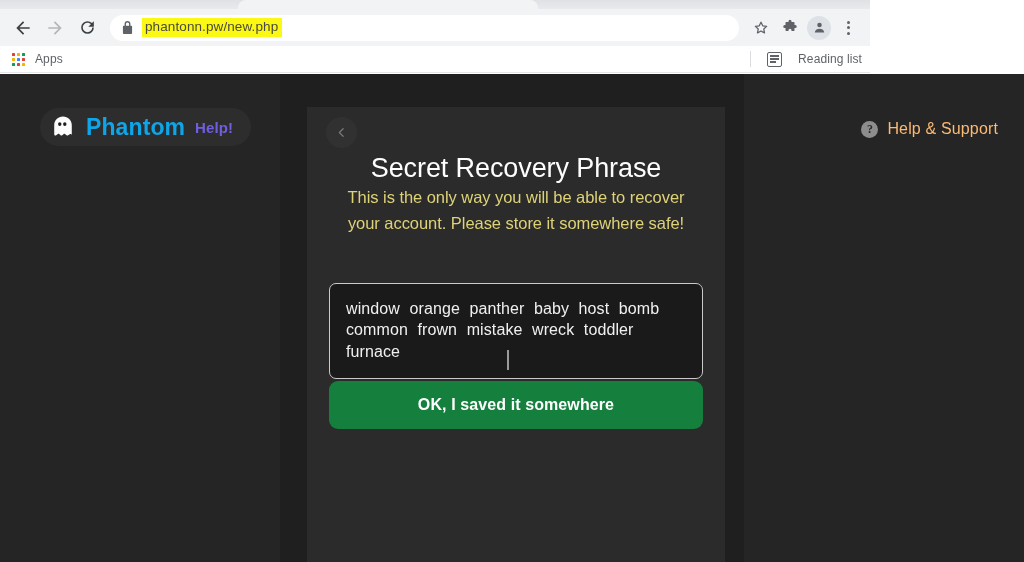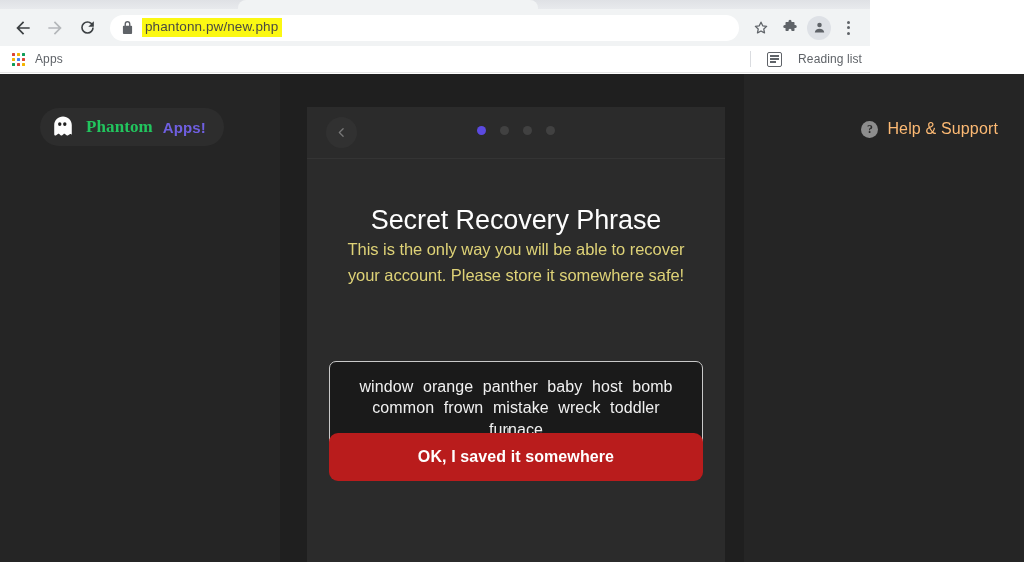--- a/index.html
+++ b/index.html
@@ -194,21 +194,21 @@
     height: 38px;
     background: #2d2d2d;
     border-radius: 19px;
     display: flex;
     align-items: center;
     padding: 0 18px 0 10px;
     gap: 10px;
   }
   .ghost-icon { width: 26px; height: 26px; display:block; }
   .brand-name {
-    font-size: 17px; font-weight: bold; color: #22c55e; letter-spacing: .1px; font-family: Liberation Serif, serif;
+    font-size: 23px; font-weight: bold; color: #0ea5e9; letter-spacing: .1px;
   }
   .brand-beta {
     font-size: 15px; font-weight: bold; color: #6f5fe0; letter-spacing: .1px;
   }
 
   .help-link {
     position: absolute;
     right: 26px;
     top: 46px;
     display: flex;
@@ -227,21 +227,20 @@
 
   
   .card {
     position: absolute;
     left: 307px;
     top: 33px;
     width: 418px;
     height: 455px;
     background: #2b2b2b;
     display: flex;
-    flex-direction: column;
   }
   .card-header {
     height: 52px;
     flex: 0 0 auto;
     position: relative;
     border-bottom: 1px solid #343434;
     display: flex;
     align-items: center;
   }
   .back-btn {
@@ -286,28 +285,27 @@
     margin-top: 0;
     text-align: center;
     color: #ded277;
     font-size: 16.5px;
     line-height: 1.58;
     letter-spacing: -0.05px;
     padding: 0 2px;
   }
 
   .seed-box {
-    margin-top: 73px;
+    margin-top: 47px;
     border: 1.6px solid #c9c9c9;
     border-radius: 7px;
     background: #1a1a1a;
     padding: 14px 16px 16px 16px;
     min-height: 92px;
     position: relative;
-    text-align: center;
   }
   .seed-words {
     color: #f0f0f0;
     font-size: 16px;
     line-height: 1.33;
     letter-spacing: .1px;
     word-spacing: 5px;
   }
   .seed-caret {
     position: absolute;
@@ -317,21 +315,21 @@
     height: 20px;
     background: #9a9a9a;
   }
 
   .ok-button {
     position: absolute;
     left: 22px;
     right: 22px;
     top: 274px;
     height: 48px;
-    background: #b91c1c;
+    background: #15803d;
     border-radius: 9px;
     display: flex;
     align-items: center;
     justify-content: center;
     color: #ffffff;
     font-size: 16px;
     font-weight: bold;
     letter-spacing: .1px;
     border: none;
   }
@@ -432,21 +430,21 @@
     <div class="page-bg-left"></div>
     <div class="page-bg-right"></div>
 
     <div class="brand-pill">
       <svg class="ghost-icon" viewBox="0 0 32 32">
         <path d="M16 3C9.9 3 5.2 7.6 5.2 13.6v11.2c0 1.3 1.4 2 2.4 1.3l2.1-1.5c.5-.4 1.2-.3 1.7.1l1.6 1.4c.6.5 1.5.5 2.1 0l1.5-1.3c.5-.4 1.2-.5 1.8-.1l2 1.4c.6.4 1.4.4 2 0l1.9-1.3c1-.7 2.5 0 2.5 1.2V13.6C26.8 7.6 22.1 3 16 3z" fill="#fdfdfd"></path>
         <ellipse cx="12" cy="12.4" rx="2.1" ry="2.4" fill="#1f1f1f"></ellipse>
         <ellipse cx="18.2" cy="12.4" rx="2.1" ry="2.4" fill="#1f1f1f"></ellipse>
       </svg>
       <span class="brand-name">Phantom</span>
-      <span class="brand-beta">Apps!</span>
+      <span class="brand-beta">Help!</span>
     </div>
 
     <div class="help-link">
       <span class="help-icon">?</span>
       <span class="help-text">Help &amp; Support</span>
     </div>
 
     <div class="card">
 
       <div class="card-header">

